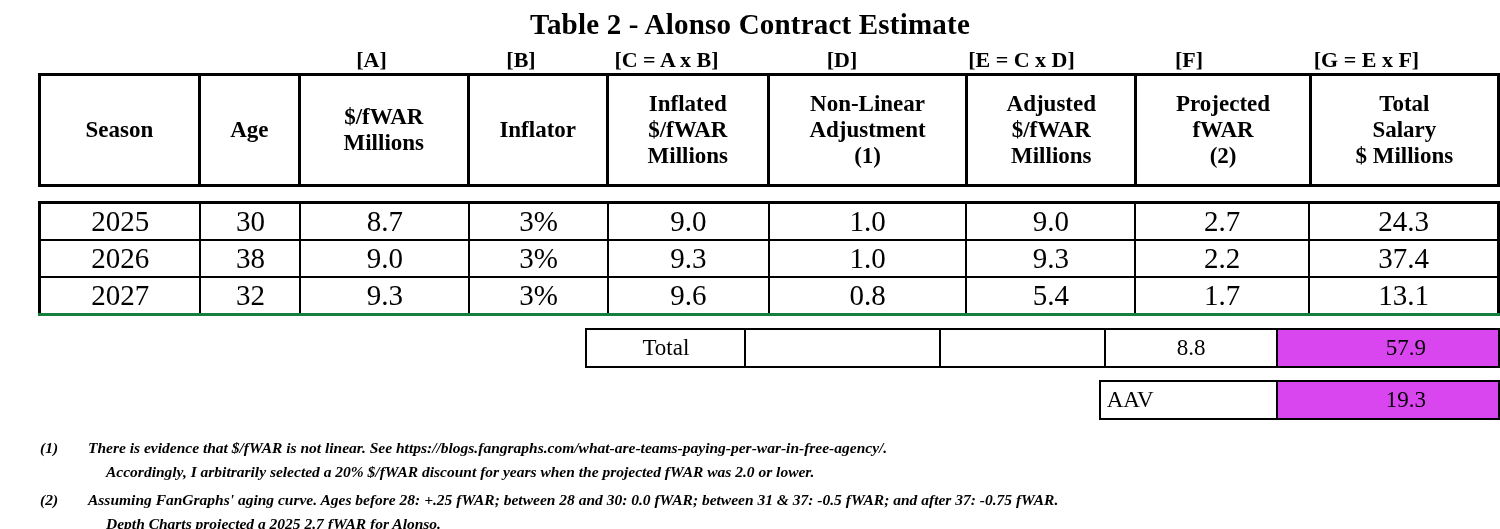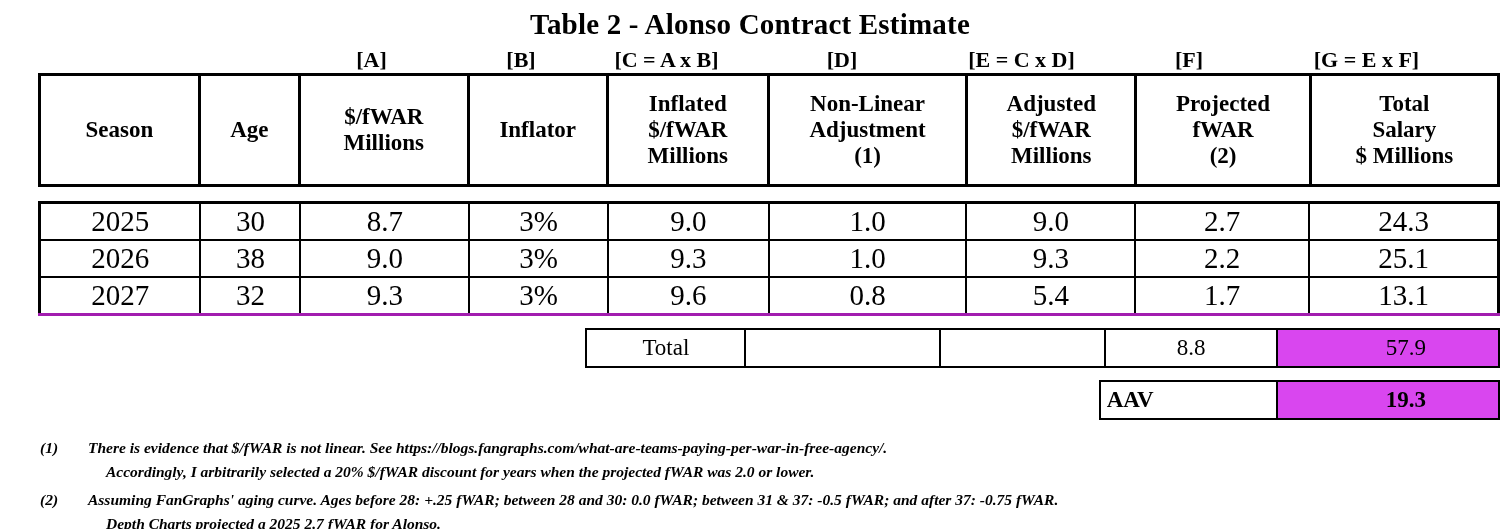--- a/index.html
+++ b/index.html
@@ -77,21 +77,21 @@
   
   .body-tbl {
     margin-top: 14px;
   }
   .body-tbl td {
     font-size: 29px;
     height: 31px;
     padding: 1px 2px;
   }
   .body-tbl tr.first-row td { border-top: 3px solid #000; }
-  .body-tbl tr.last-row td  { border-bottom: 3px solid #a21caf; }
+  .body-tbl tr.last-row td  { border-bottom: 3px solid #15803d; }
   .body-tbl td.edge-left  { border-left: 3px solid #000; }
   .body-tbl td.edge-right { border-right: 3px solid #000; }
 
   
   .totals-wrap {
     margin-top: 12px;
     margin-left: 38px;
     position: relative;
   }
   .tot-tbl {
@@ -106,21 +106,20 @@
     border: 2px solid #000;
   }
   .tot-tbl td.spacer {
     border: none;
   }
   .highlight { background: #d946ef; padding-left: 37px; }
 
   .aav-wrap {
     margin-top: 12px;
     margin-left: 38px;
-    font-weight: bold;
   }
   .aav-tbl {
     border-collapse: collapse;
     table-layout: fixed;
   }
   .aav-tbl td {
     font-size: 23px;
     height: 34px;
     vertical-align: middle;
     border: 2px solid #000;
@@ -230,21 +229,21 @@
     </tr>
     <tr>
       <td class="c-season edge-left">2026</td>
       <td class="c-age">38</td>
       <td class="c-fwar">9.0</td>
       <td class="c-infl">3%</td>
       <td class="c-inflfwar">9.3</td>
       <td class="c-nonlin">1.0</td>
       <td class="c-adj">9.3</td>
       <td class="c-proj">2.2</td>
-      <td class="c-total edge-right">25.1</td>
+      <td class="c-total edge-right">37.4</td>
     </tr>
     <tr class="last-row">
       <td class="c-season edge-left">2027</td>
       <td class="c-age">32</td>
       <td class="c-fwar">9.3</td>
       <td class="c-infl">3%</td>
       <td class="c-inflfwar">9.6</td>
       <td class="c-nonlin">0.8</td>
       <td class="c-adj">5.4</td>
       <td class="c-proj">1.7</td>

